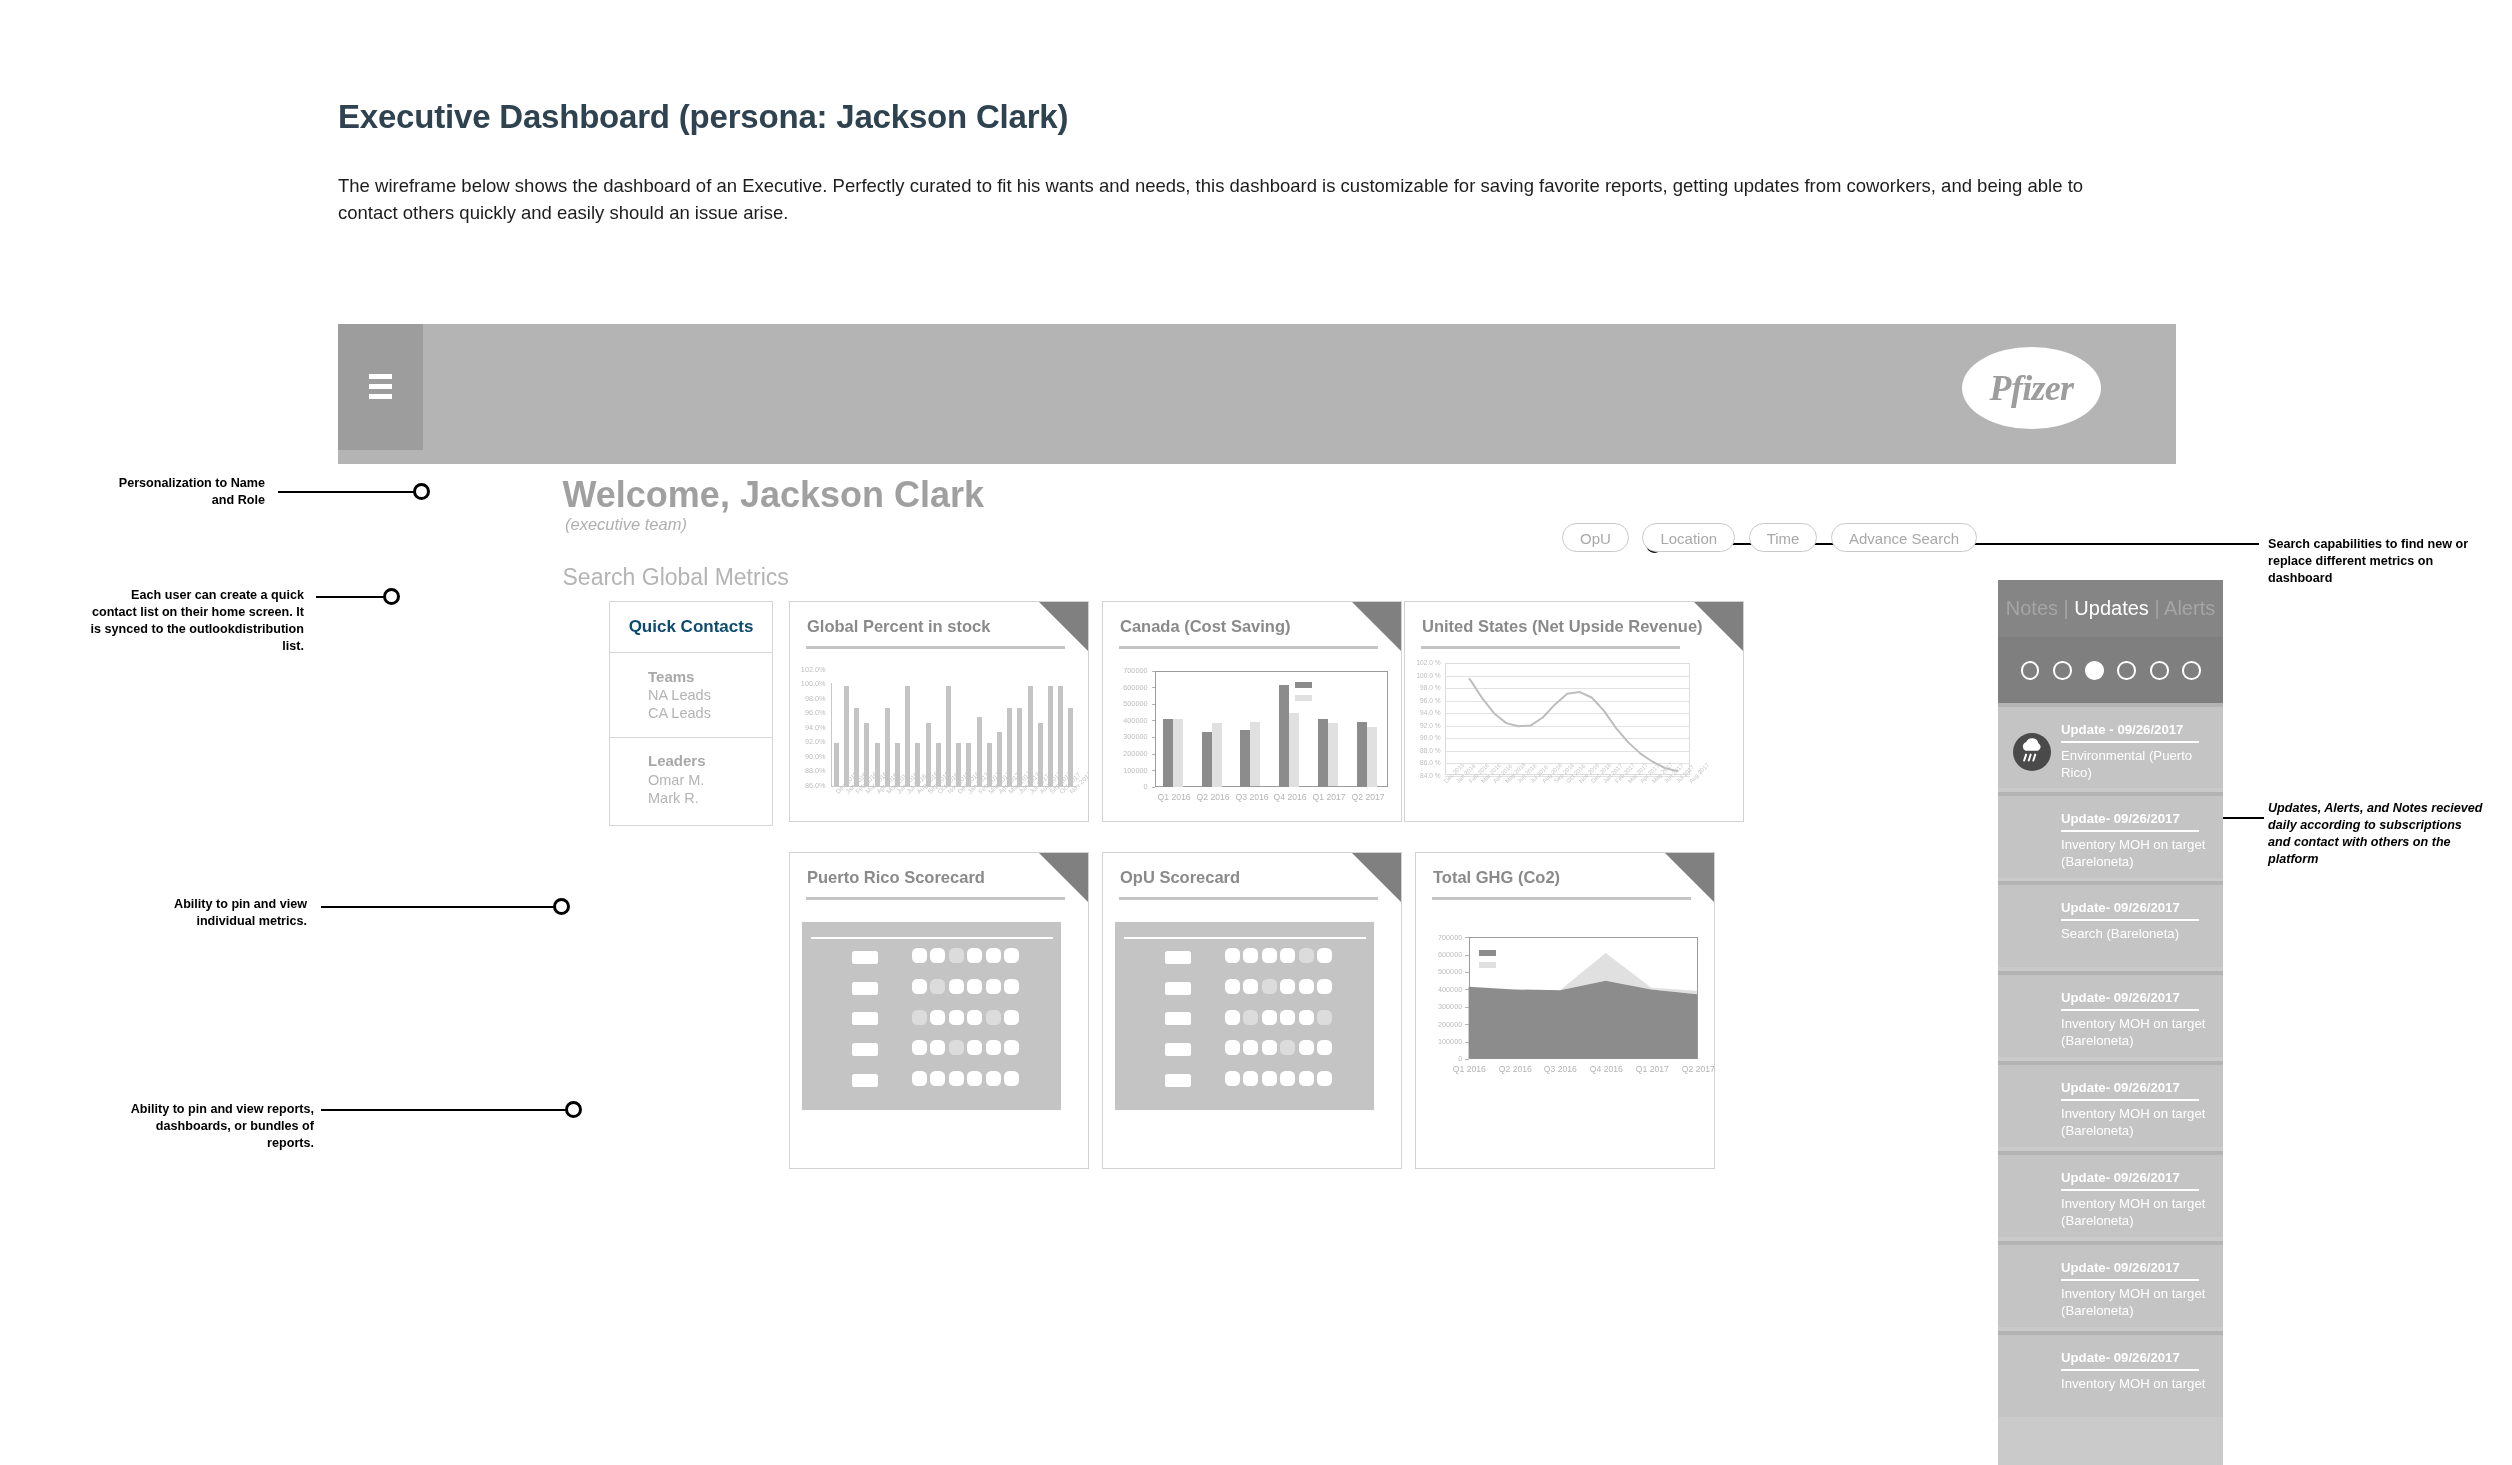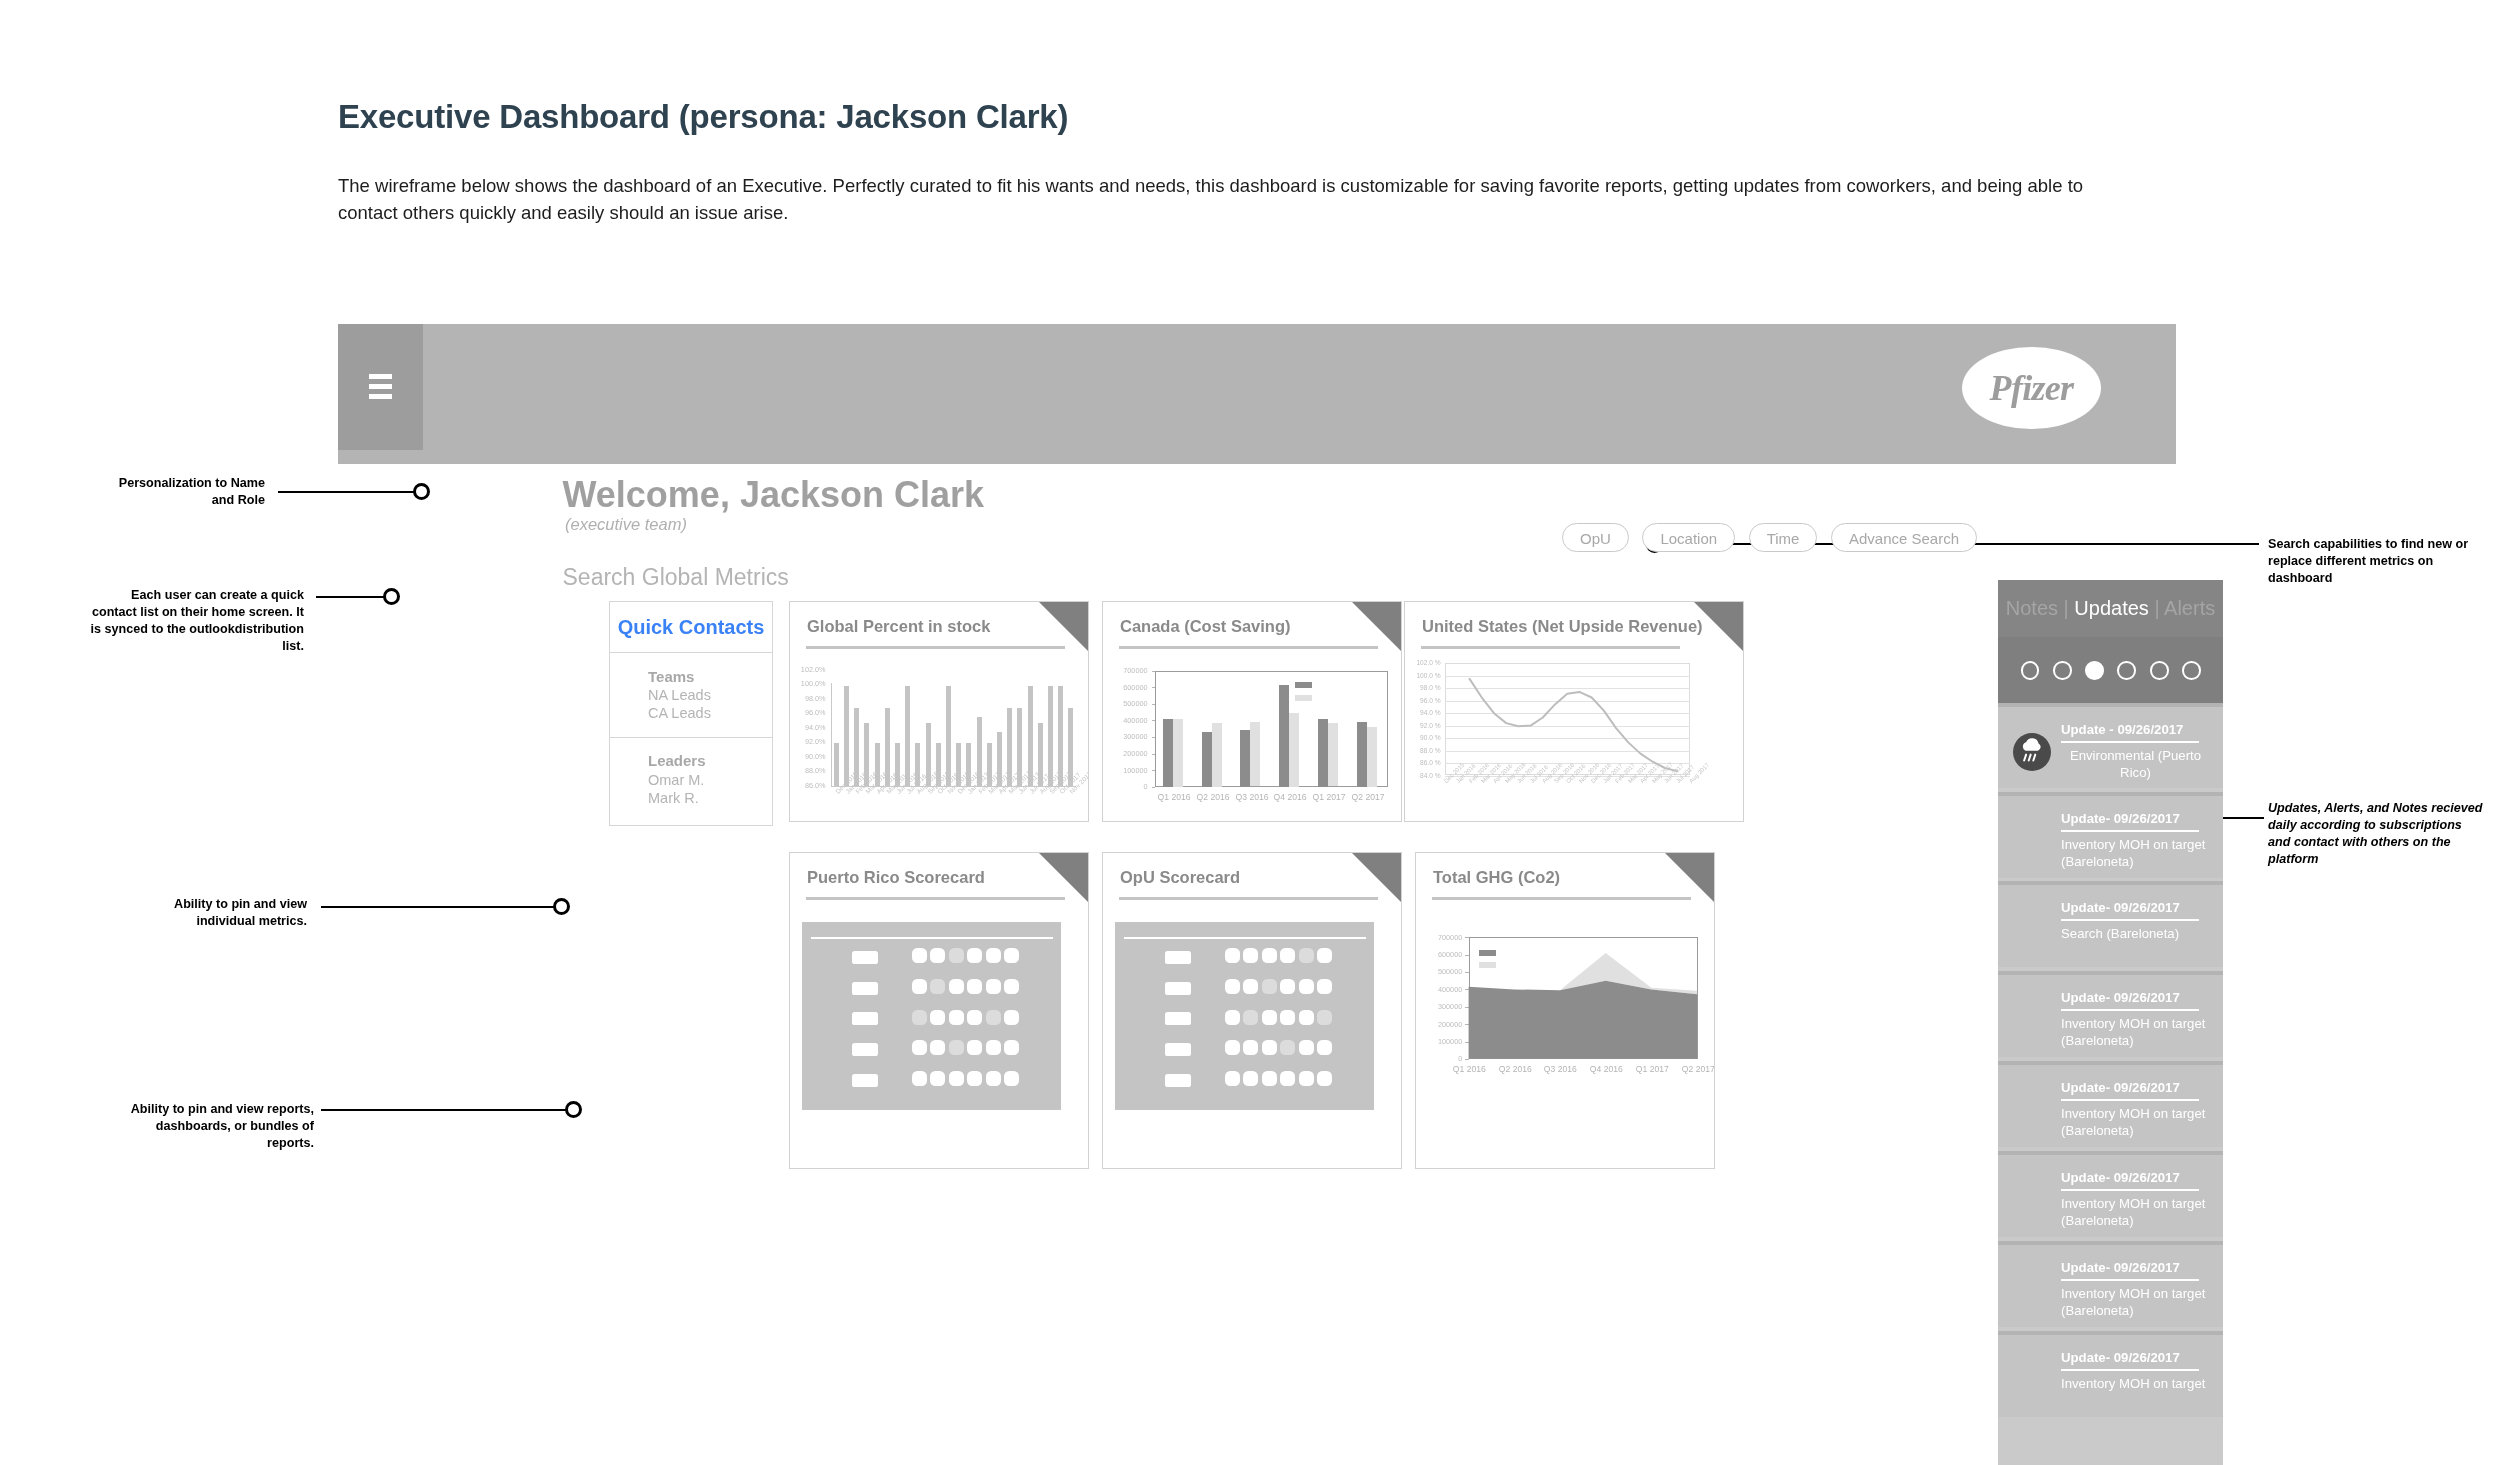--- a/index.html
+++ b/index.html
@@ -70,21 +70,21 @@
   }
   #filters{position:absolute;left:1018px;top:73px;height:32px;}
   .pill{
     display:inline-block;height:29px;line-height:29px;padding:0 17px;margin-right:10.6px;
     border:1.3px solid #c9c9c9;border-radius:16px;color:#a8a8a8;font-size:15px;background:#fff;
     box-sizing:border-box;
   }
 
   
   #quick-contacts{position:absolute;left:65px;top:151px;width:164px;height:225px;border:1.3px solid #d6d6d6;background:#fff;box-sizing:border-box;}
-  #qc-title{height:50px;line-height:50px;text-align:center;font-size:20px;font-weight:bold;color:#3b82f6;border-bottom:1.3px solid #d6d6d6;}
+  #qc-title{height:50px;line-height:50px;text-align:center;font-size:17px;font-weight:bold;color:#0c4a6e;border-bottom:1.3px solid #d6d6d6;}
   .qc-group{padding:14.5px 0 14.5px 38px;border-bottom:1.3px solid #d6d6d6;}
   .qc-group:last-child{border-bottom:0;}
   .qc-head{font-size:15px;color:#a8a8a8;font-weight:bold;margin-bottom:2.6px;}
   .qc-item{font-size:14.5px;color:#b4b4b4;line-height:1.22;}
 
   
   .card{
     position:absolute;background:#fff;border:1.3px solid #d2d2d2;box-sizing:border-box;overflow:hidden;
   }
   .card-corner{position:absolute;right:0;top:0;width:0;height:0;border-top:49px solid #808080;border-left:49px solid transparent;}
@@ -494,21 +494,21 @@
       </div>
       <div id="notif-dots">
           <div class="ndot" style="left:22.5px;"></div>
           <div class="ndot" style="left:55px;"></div>
           <div class="ndot active" style="left:87px;"></div>
           <div class="ndot" style="left:119px;"></div>
           <div class="ndot" style="left:152px;"></div>
           <div class="ndot" style="left:184px;"></div>
         </div>
       <div id="notif-list">
-          <div class="notif-item" style="top:123px;height:85px;text-align:center;">
+          <div class="notif-item" style="top:123px;height:85px;">
             <div class="notif-icon"><svg viewBox="0 0 58 58" style="width:38px;height:38px;">
                 <path d="M19 27a7 7 0 0 1 1-13 10 10 0 0 1 19 2 6 6 0 0 1-1 11z" fill="#fff"></path>
                 <g stroke="#fff" stroke-width="3" stroke-linecap="round">
                   <line x1="20" y1="33" x2="17" y2="42"></line>
                   <line x1="27" y1="33" x2="24" y2="42"></line>
                   <line x1="34" y1="33" x2="31" y2="42"></line>
                 </g>
               </svg></div>
             <div class="notif-date">Update - 09/26/2017</div>
             <div class="notif-hr"></div>

